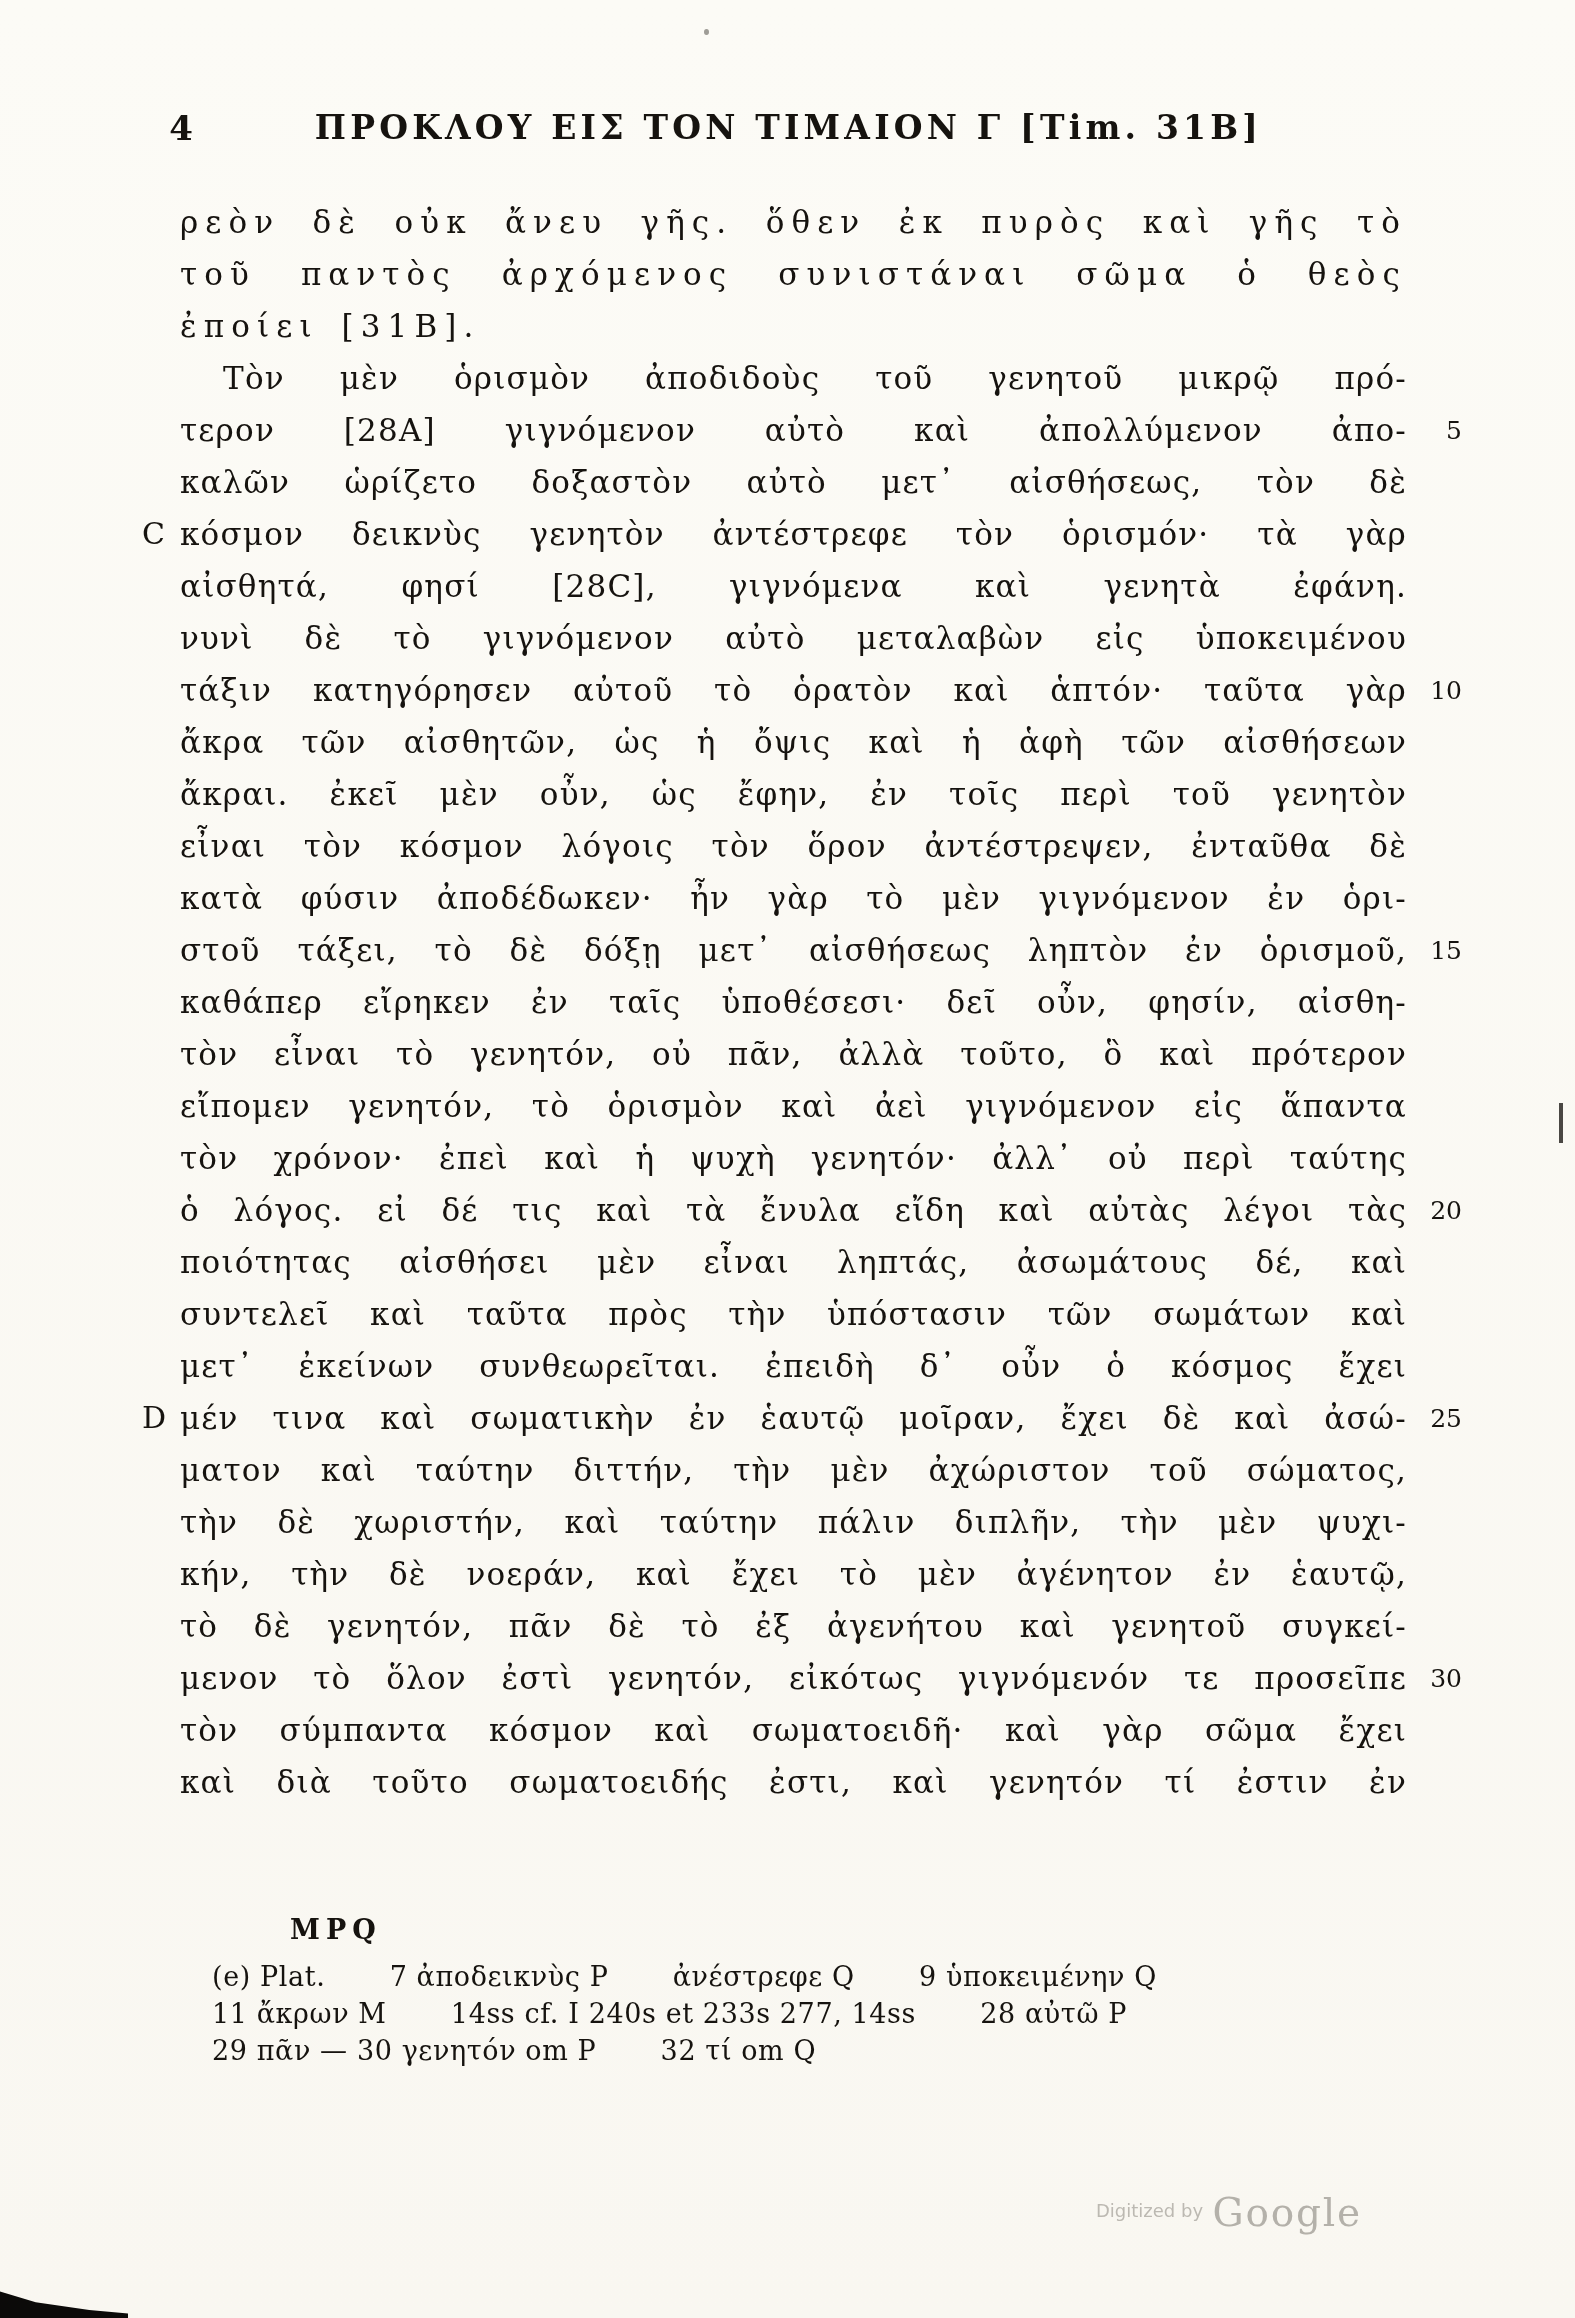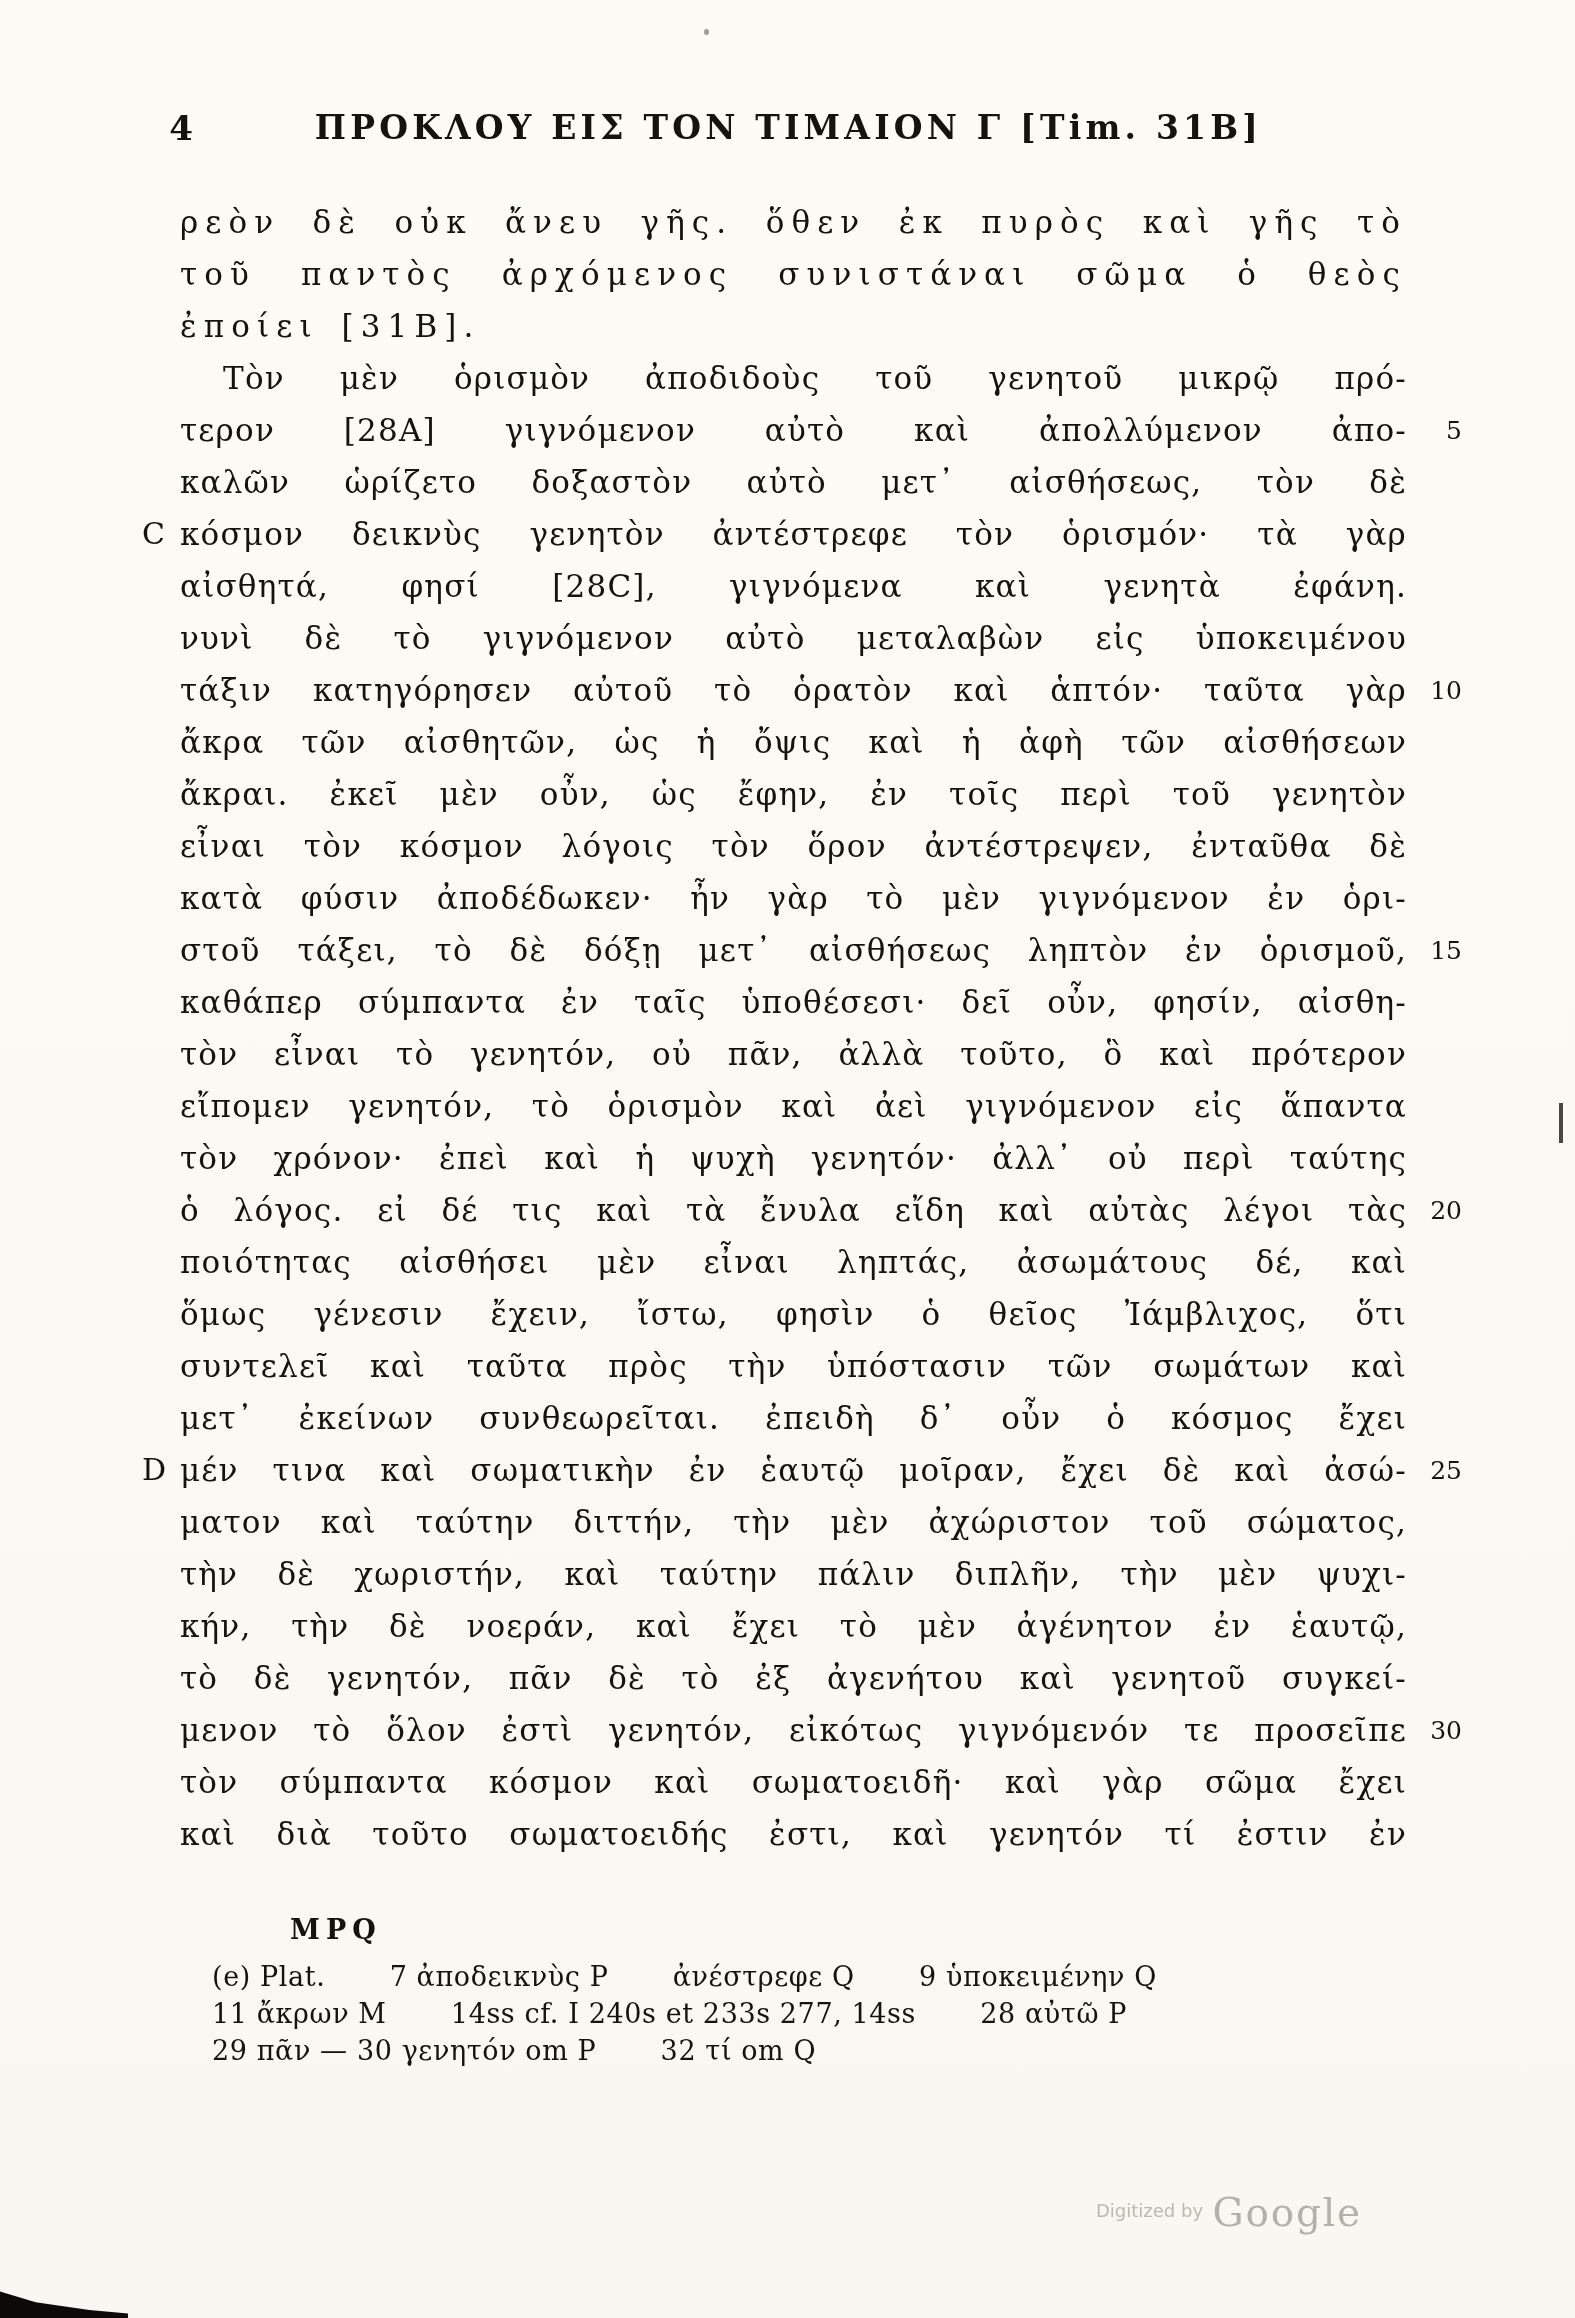--- a/index.html
+++ b/index.html
@@ -90,27 +90,26 @@
       <div class="bodyline"><span>καλῶν ὡρίζετο δοξαστὸν αὐτὸ μετ᾽ αἰσθήσεως, τὸν δὲ</span></div>
       <div class="bodyline"><span class="margin-letter">C</span><span>κόσμον δεικνὺς γενητὸν ἀντέστρεφε τὸν ὁρισμόν· τὰ γὰρ</span></div>
       <div class="bodyline"><span>αἰσθητά, φησί [28C], γιγνόμενα καὶ γενητὰ ἐφάνη.</span></div>
       <div class="bodyline"><span>νυνὶ δὲ τὸ γιγνόμενον αὐτὸ μεταλαβὼν εἰς ὑποκειμένου</span></div>
       <div class="bodyline"><span>τάξιν κατηγόρησεν αὐτοῦ τὸ ὁρατὸν καὶ ἁπτόν· ταῦτα γὰρ</span><span class="line-no">10</span></div>
       <div class="bodyline"><span>ἄκρα τῶν αἰσθητῶν, ὡς ἡ ὄψις καὶ ἡ ἁφὴ τῶν αἰσθήσεων</span></div>
       <div class="bodyline"><span>ἄκραι. ἐκεῖ μὲν οὖν, ὡς ἔφην, ἐν τοῖς περὶ τοῦ γενητὸν</span></div>
       <div class="bodyline"><span>εἶναι τὸν κόσμον λόγοις τὸν ὅρον ἀντέστρεψεν, ἐνταῦθα δὲ</span></div>
       <div class="bodyline"><span>κατὰ φύσιν ἀποδέδωκεν· ἦν γὰρ τὸ μὲν γιγνόμενον ἐν ὁρι-</span></div>
       <div class="bodyline"><span>στοῦ τάξει, τὸ δὲ δόξῃ μετ᾽ αἰσθήσεως ληπτὸν ἐν ὁρισμοῦ,</span><span class="line-no">15</span></div>
-      <div class="bodyline"><span>καθάπερ σύμπαντα ἐν ταῖς ὑποθέσεσι· δεῖ οὖν, φησίν, αἰσθη-</span></div>
+      <div class="bodyline"><span>καθάπερ εἴρηκεν ἐν ταῖς ὑποθέσεσι· δεῖ οὖν, φησίν, αἰσθη-</span></div>
       <div class="bodyline"><span>τὸν εἶναι τὸ γενητόν, οὐ πᾶν, ἀλλὰ τοῦτο, ὃ καὶ πρότερον</span></div>
       <div class="bodyline"><span>εἴπομεν γενητόν, τὸ ὁρισμὸν καὶ ἀεὶ γιγνόμενον εἰς ἅπαντα</span></div>
       <div class="bodyline"><span>τὸν χρόνον· ἐπεὶ καὶ ἡ ψυχὴ γενητόν· ἀλλ᾽ οὐ περὶ ταύτης</span></div>
       <div class="bodyline"><span>ὁ λόγος. εἰ δέ τις καὶ τὰ ἔνυλα εἴδη καὶ αὐτὰς λέγοι τὰς</span><span class="line-no">20</span></div>
       <div class="bodyline"><span>ποιότητας αἰσθήσει μὲν εἶναι ληπτάς, ἀσωμάτους δέ, καὶ</span></div>
-      <div class="bodyline"><span>ὅμως γένεσιν ἔχειν, ἴστω, φησὶν ὁ θεῖος Ἰάμβλιχος, ὅτι</span></div>
       <div class="bodyline"><span>συντελεῖ καὶ ταῦτα πρὸς τὴν ὑπόστασιν τῶν σωμάτων καὶ</span></div>
       <div class="bodyline"><span>μετ᾽ ἐκείνων συνθεωρεῖται. ἐπειδὴ δ᾽ οὖν ὁ κόσμος ἔχει</span></div>
       <div class="bodyline"><span class="margin-letter">D</span><span>μέν τινα καὶ σωματικὴν ἐν ἑαυτῷ μοῖραν, ἔχει δὲ καὶ ἀσώ-</span><span class="line-no">25</span></div>
       <div class="bodyline"><span>ματον καὶ ταύτην διττήν, τὴν μὲν ἀχώριστον τοῦ σώματος,</span></div>
       <div class="bodyline"><span>τὴν δὲ χωριστήν, καὶ ταύτην πάλιν διπλῆν, τὴν μὲν ψυχι-</span></div>
       <div class="bodyline"><span>κήν, τὴν δὲ νοεράν, καὶ ἔχει τὸ μὲν ἀγένητον ἐν ἑαυτῷ,</span></div>
       <div class="bodyline"><span>τὸ δὲ γενητόν, πᾶν δὲ τὸ ἐξ ἀγενήτου καὶ γενητοῦ συγκεί-</span></div>
       <div class="bodyline"><span>μενον τὸ ὅλον ἐστὶ γενητόν, εἰκότως γιγνόμενόν τε προσεῖπε</span><span class="line-no">30</span></div>
       <div class="bodyline"><span>τὸν σύμπαντα κόσμον καὶ σωματοειδῆ· καὶ γὰρ σῶμα ἔχει</span></div>
       <div class="bodyline"><span>καὶ διὰ τοῦτο σωματοειδής ἐστι, καὶ γενητόν τί ἐστιν ἐν</span></div>

